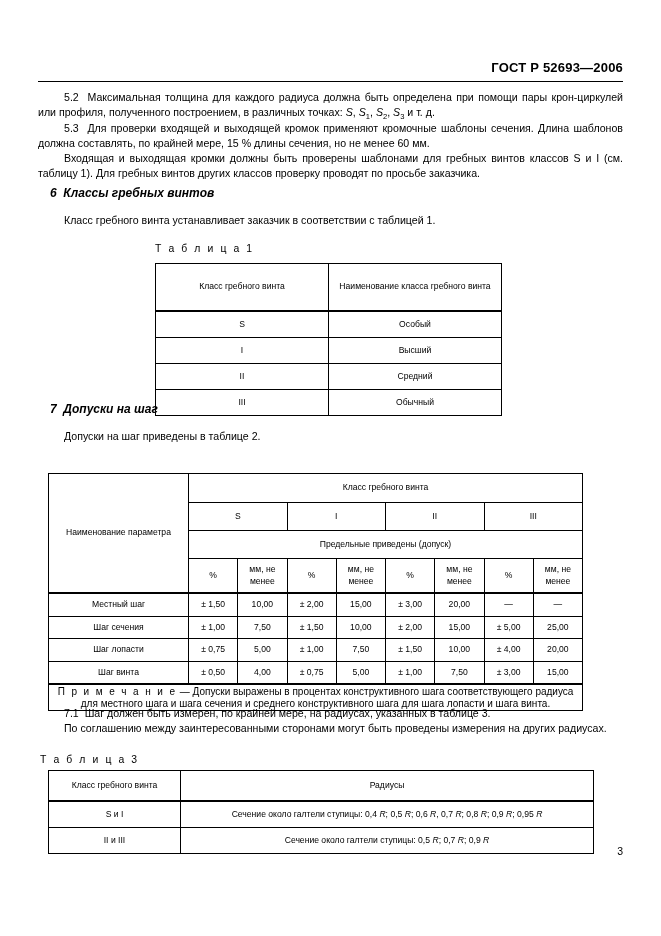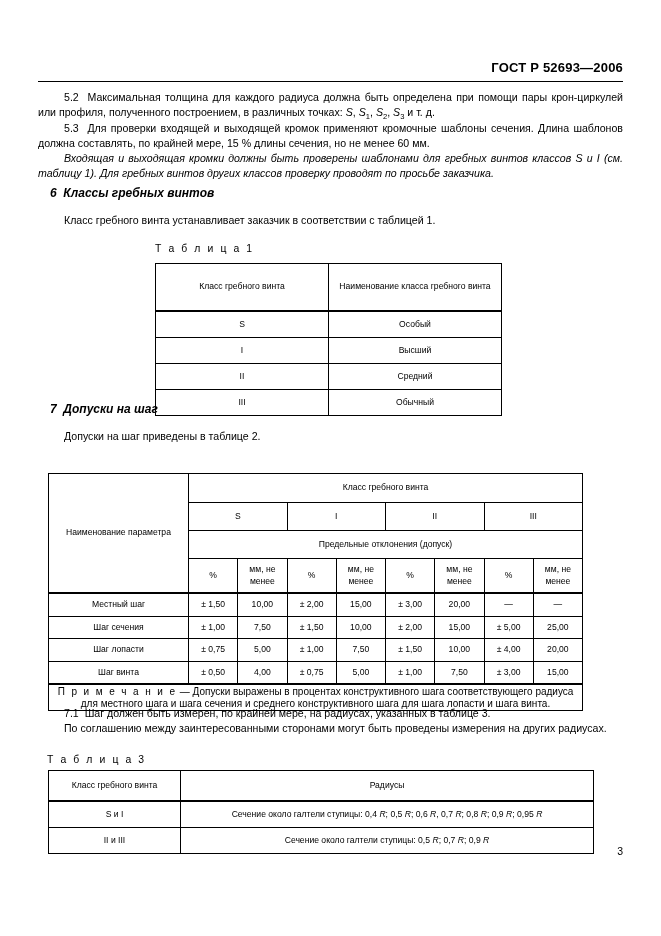--- a/index.html
+++ b/index.html
@@ -43,21 +43,21 @@
   }
   p.body {
     margin: 0 0 0 0;
     font-size: 10.6px;
     line-height: 15px;
     text-align: justify;
     text-justify: inter-word;
   }
   p.body.indent { text-indent: 26px; }
   .nogap { margin-top: 0; }
-  .gap-sm { margin-top: 1px; font-style: italic; }
+  .gap-sm { margin-top: 1px; }
 
   h2.section {
     font-size: 12px;
     font-weight: bold;
     margin: 0;
     padding: 0;
     line-height: 15px;
   }
   .sec-wrap { margin-left: 12px; font-style: italic; }
 
@@ -215,21 +215,21 @@
         </tr>
 
         <tr>
           <td class="h-roman" colspan="2">S</td>
           <td class="h-roman" colspan="2">I</td>
           <td class="h-roman" colspan="2">II</td>
           <td class="h-roman" colspan="2">III</td>
         </tr>
 
         <tr>
-          <td class="h-dev" colspan="8">Предельные отклонения (допуск)</td>
+          <td class="h-dev" colspan="8">Предельные приведены (допуск)</td>
         </tr>
 
         <tr>
           <td class="narrow h-units thick-bottom">%</td>
           <td class="narrow h-units thick-bottom">мм, не менее</td>
           <td class="narrow h-units thick-bottom">%</td>
           <td class="narrow h-units thick-bottom">мм, не менее</td>
           <td class="narrow h-units thick-bottom">%</td>
           <td class="narrow h-units thick-bottom">мм, не менее</td>
           <td class="narrow h-units thick-bottom">%</td>
@@ -290,21 +290,21 @@
         </tr>
       </tbody>
     </table>
   </div>
 
   <div class="blk" style="top:706px;">
     <p class="body indent"><span>7.1</span>&nbsp;&nbsp;<span>Шаг должен быть измерен, по крайней мере, на радиусах, указанных в таблице 3.</span></p>
     <p class="body indent nogap">По соглашению между заинтересованными сторонами могут быть проведены измерения на других радиусах.</p>
   </div>
 
-  <div class="blk" style="top:753px; left:40px;margin-left:7px;">
+  <div class="blk" style="top:753px; left:40px;">
     <p class="tbl-caption">Т а б л и ц а  3</p>
   </div>
 
   <div class="t3-wrap" style="top:770px;">
     <table class="gost t3">
       <tbody>
         <tr>
           <td class="h t3-c1 thick-bottom">Класс гребного винта</td>
           <td class="h t3-c2 thick-bottom">Радиусы</td>
         </tr>

